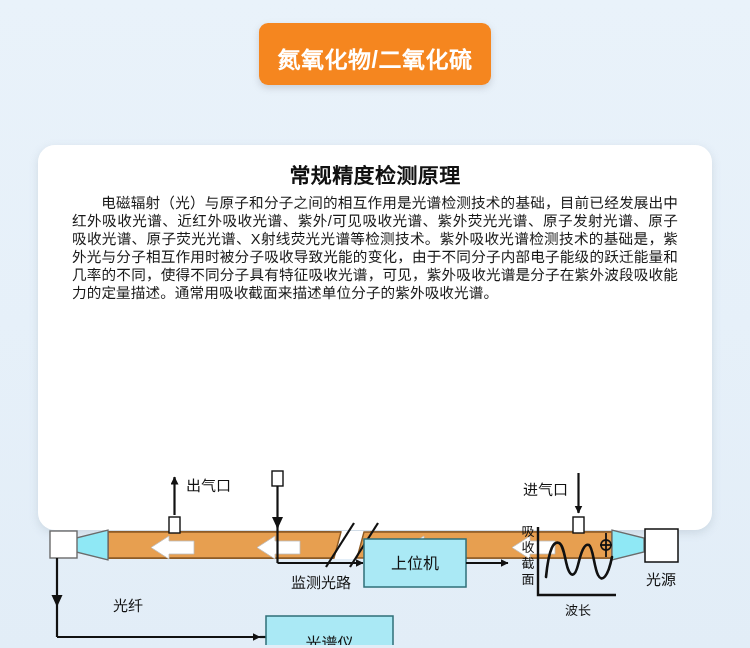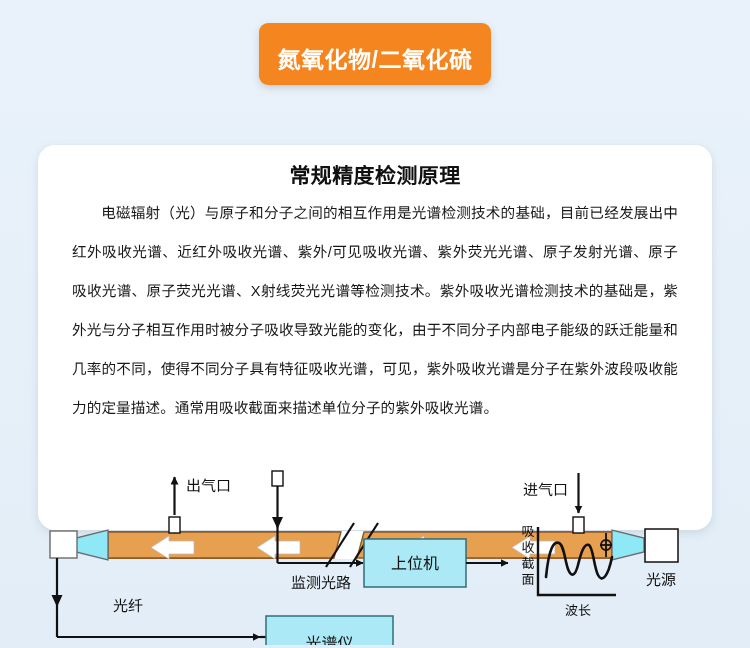--- a/index.html
+++ b/index.html
@@ -81,21 +81,21 @@
     color: #111111;
     letter-spacing: 0.4px;
   }
 
   .body-text {
     position: absolute;
     left: 34px;
     top: 49px;
     width: 606px;
     font-size: 14.6px;
-    line-height: 39px;
+    line-height: 18px;
     color: #181818;
     text-align: justify;
     text-indent: 2em;
     letter-spacing: 0.1px;
   }
 
   
   .diagram {
     position: absolute;
     left: 0;

